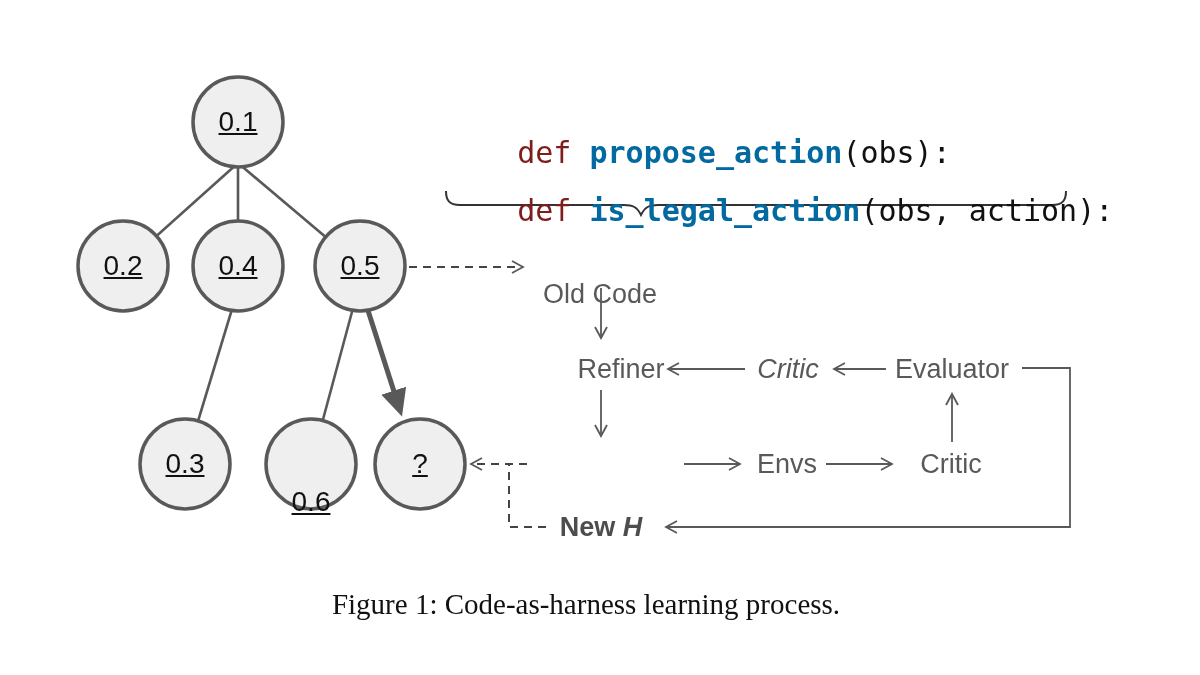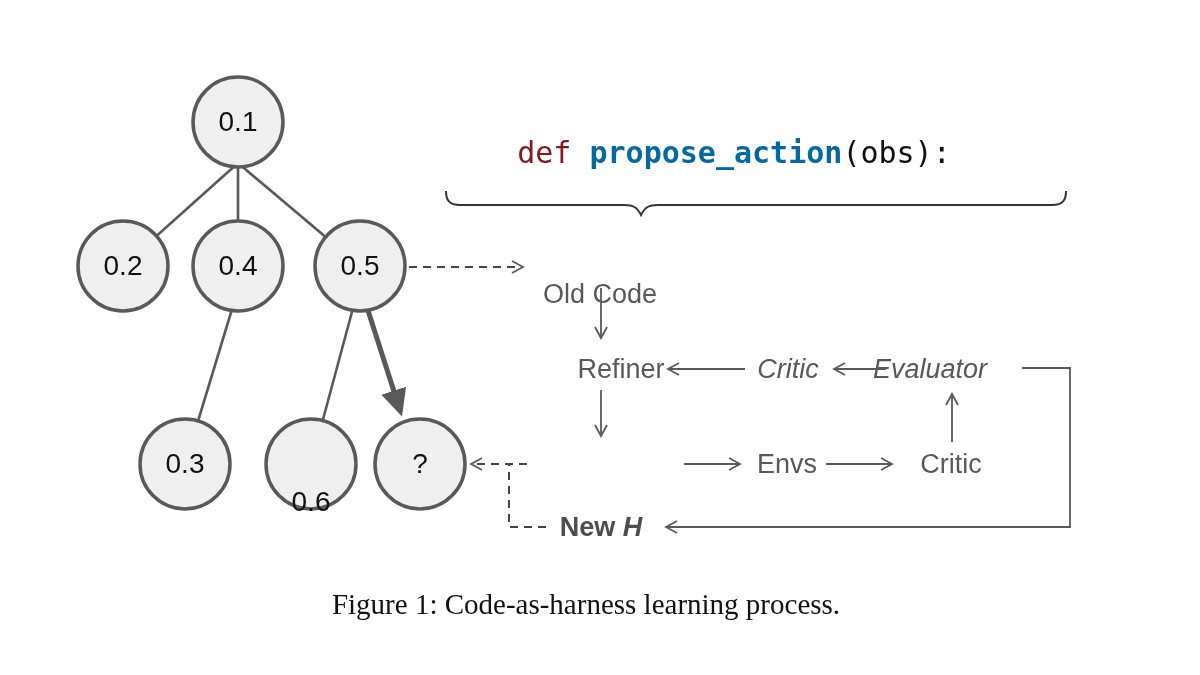--- a/index.html
+++ b/index.html
@@ -3,21 +3,21 @@
 <meta charset="utf-8">
 <style>
   html,body{margin:0;padding:0;background:#ffffff;}
   #fig{position:relative;width:1200px;height:675px;background:#ffffff;overflow:hidden;
        font-family:"Liberation Sans",sans-serif;}
   #diagram-svg{position:absolute;left:0;top:0;}
   .lbl{position:absolute;transform:translate(-50%,-50%);white-space:nowrap;
        font-size:27px;color:#595959;line-height:1;}
   .lbl.bold{font-weight:bold;color:#4d4d4d;}
   .node-label{position:absolute;transform:translate(-50%,-50%);white-space:nowrap;
-       font-size:28px;color:#111;line-height:1;}
+       font-size:28px;color:#111;line-height:1;text-decoration:underline;}
   .code-line{position:absolute;white-space:pre;font-family:"DejaVu Sans Mono",monospace;
        font-size:30px;color:#111;line-height:1.15;}
   .code-line .kw{color:#7f1d1d;}
   .code-line .fn{font-weight:bold;color:#0369a1;}
   .var-italic{font-style:italic;}
   #caption{position:absolute;left:586px;top:588px;transform:translateX(-50%);
        font-family:"Liberation Serif",serif;font-size:29px;color:#111;white-space:nowrap;}
 </style>
 </head>
 <body>
@@ -79,24 +79,27 @@
   <div class="node-label" style="left:123px;top:266px;">0.2</div>
   <div class="node-label" style="left:238px;top:266px;">0.4</div>
   <div class="node-label" style="left:360px;top:266px;">0.5</div>
   <div class="node-label" style="left:185px;top:464px;">0.3</div>
   <div class="node-label" style="left:311px;top:464px;margin-top:38px;">0.6</div>
   <div class="node-label" style="left:420px;top:464px;">?</div>
 
   <div class="code-line" style="left:445px;top:101px;">
     <span class="kw">def </span><span class="fn">propose_action</span><span>(obs):</span>
   </div>
+  <div class="code-line" style="left:445px;top:159px;">
+    <span class="kw">def </span><span class="fn">is_legal_action</span><span>(obs, action):</span>
+  </div>
 
   <div class="lbl" style="left:600px;top:267px;margin-top:27px;">Old Code</div>
   <div class="lbl" style="left:603px;top:369px;margin-left:18px;">Refiner</div>
   <div class="lbl" style="left:788px;top:369px;font-style:italic;">Critic</div>
-  <div class="lbl" style="left:930px;top:369px;font-style:italic;">Evaluator</div>
+  <div class="lbl" style="left:952px;top:369px;">Evaluator</div>
   <div class="lbl" style="left:787px;top:464px;">Envs</div>
   <div class="lbl" style="left:951px;top:464px;">Critic</div>
   <div class="lbl bold" style="left:601px;top:527px;"><span>New </span><span class="var-italic">H</span></div>
 
   <div id="caption">Figure 1: Code-as-harness learning process.</div>
 
 </div>
 
 </body></html>

